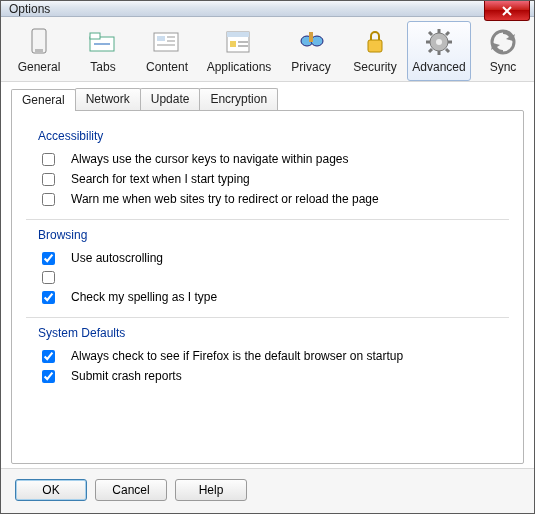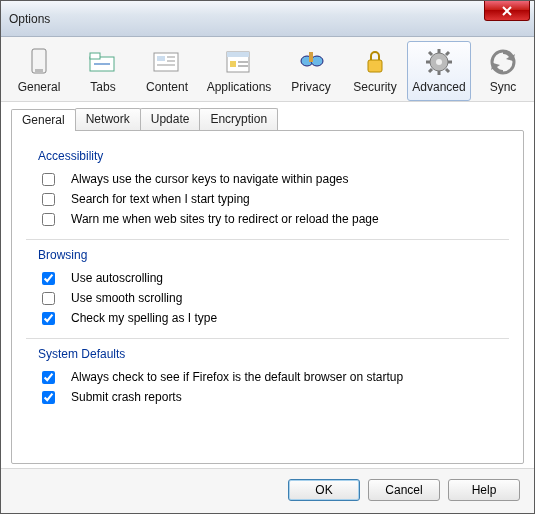--- a/index.html
+++ b/index.html
@@ -12,25 +12,25 @@
     overflow: hidden;
   }
   .window {
     width: 535px; height: 514px;
     background: #fff;
     border: 1px solid #5a5a5a;
     display: flex; flex-direction: column;
     box-shadow: inset 0 0 0 1px #fff;
   }
   .titlebar {
-    height: 36px;
+    height: 16px;
     background: linear-gradient(#f4f7fb, #dde5ee 40%, #c9d4e3);
     border-bottom: 1px solid #aab5c4;
-    display: flex; align-items: flex-start;
-    padding: 11px 2px 0 8px;
+    display: flex; align-items: flex-end;
+    padding: 0 2px 0 8px;
     position: relative;
   }
   .titlebar .title { color: #222; }
   .close-btn {
     position: absolute; right: 4px; top: 0px;
     width: 46px; height: 20px;
     background: linear-gradient(#e67, #c8201a 45%, #a00 46%, #d33);
     border: 1px solid #7a0000;
     border-top: none;
     border-radius: 0 0 3px 3px;
@@ -106,21 +106,21 @@
     border: 1px solid #9a9a9a;
     border-radius: 3px;
     padding: 3px 12px;
     font-family: inherit; font-size: 12px;
     cursor: pointer; color:#000;
     min-width: 72px;
   }
   .sys-row { display:flex; align-items:flex-end; }
   .sys-row .spacer { flex:1; }
   .footer {
-    display: flex; justify-content: flex-end; gap: 8px;
+    display: flex; justify-content: flex-start; gap: 8px;
     padding: 10px 14px 12px 14px;
     background: #f6f6f6;
     border-top: 1px solid #d8d8d8;
   }
   .footer .btn.primary {
     border: 1px solid #3c7fb1;
     box-shadow: 0 0 0 1px #a6d0ec inset;
   }
 </style>
 </head>
@@ -257,21 +257,20 @@
 
       <hr class="sep">
 
       <div class="group-title">Browsing</div>
       <div class="row">
         <input type="checkbox" checked="" style="">
         <label>Use autoscrolling</label>
       </div>
       <div class="row">
         <input type="checkbox" style="">
-        <label>Use smooth scrolling</label>
       </div>
       <div class="row">
         <input type="checkbox" checked="" style="">
         <label>Check my spelling as I type</label>
       </div>
 
       <hr class="sep">
 
       <div class="group-title">System Defaults</div>
       <div class="row sys-row">

